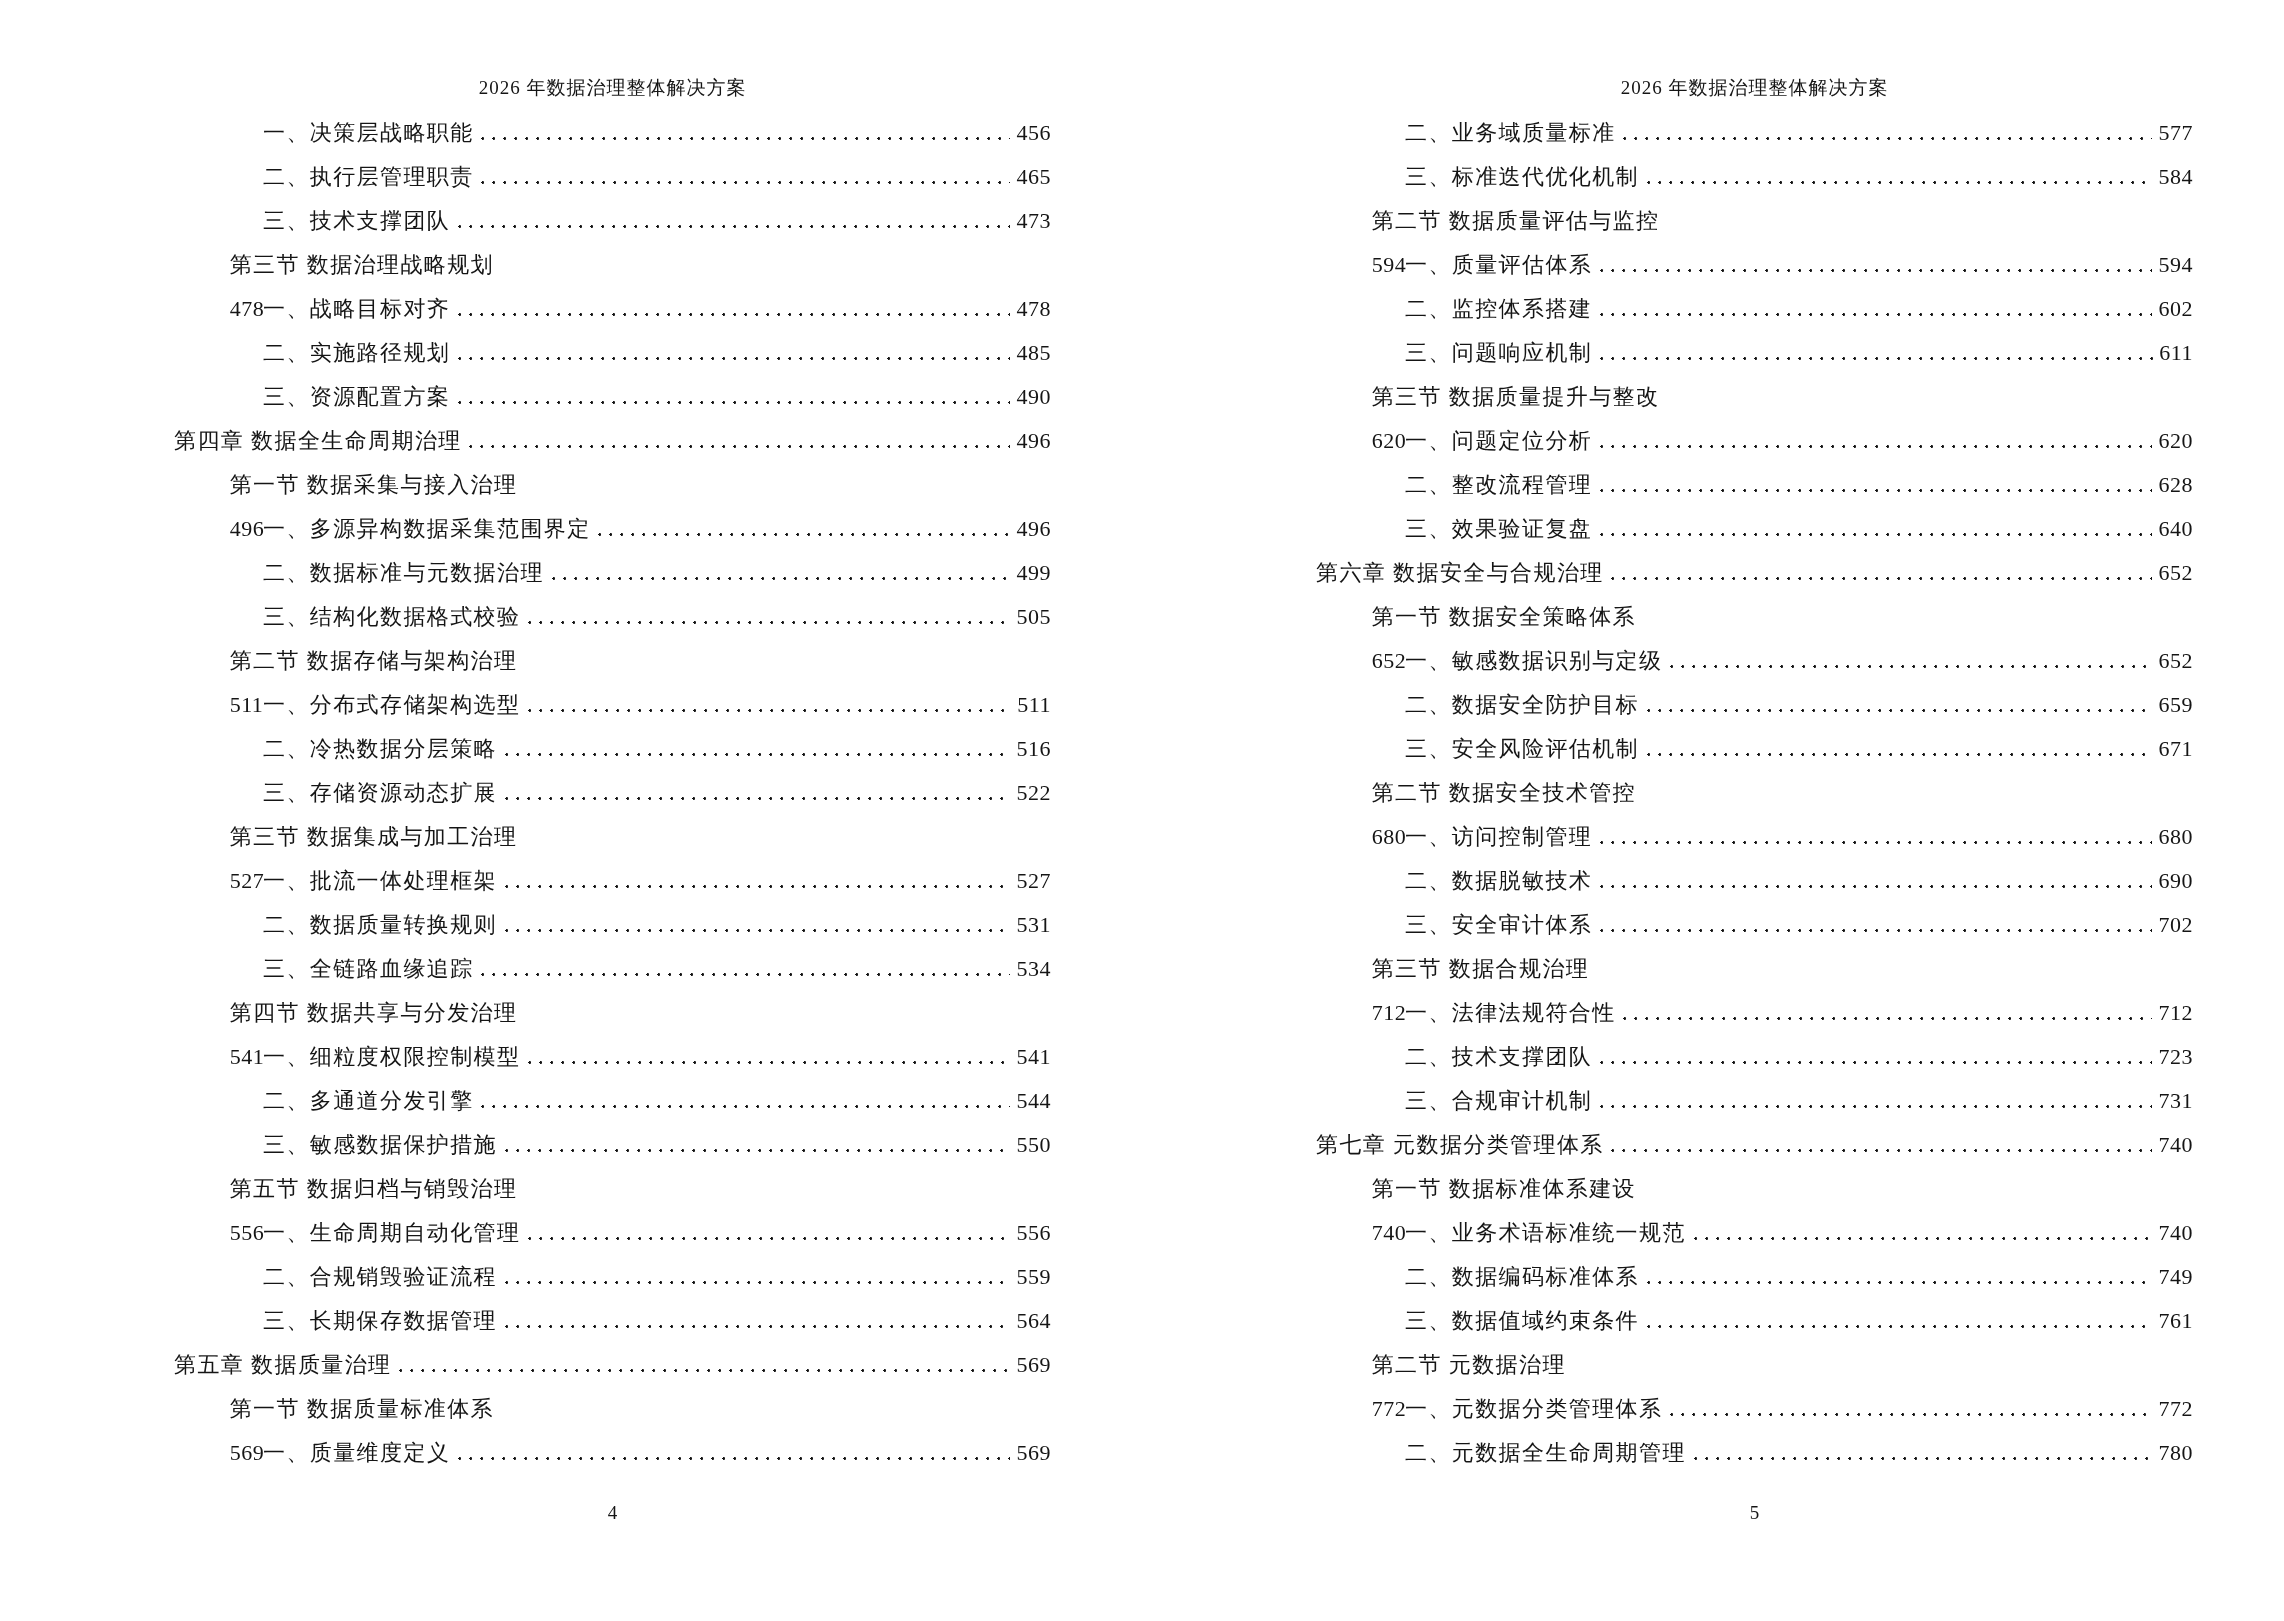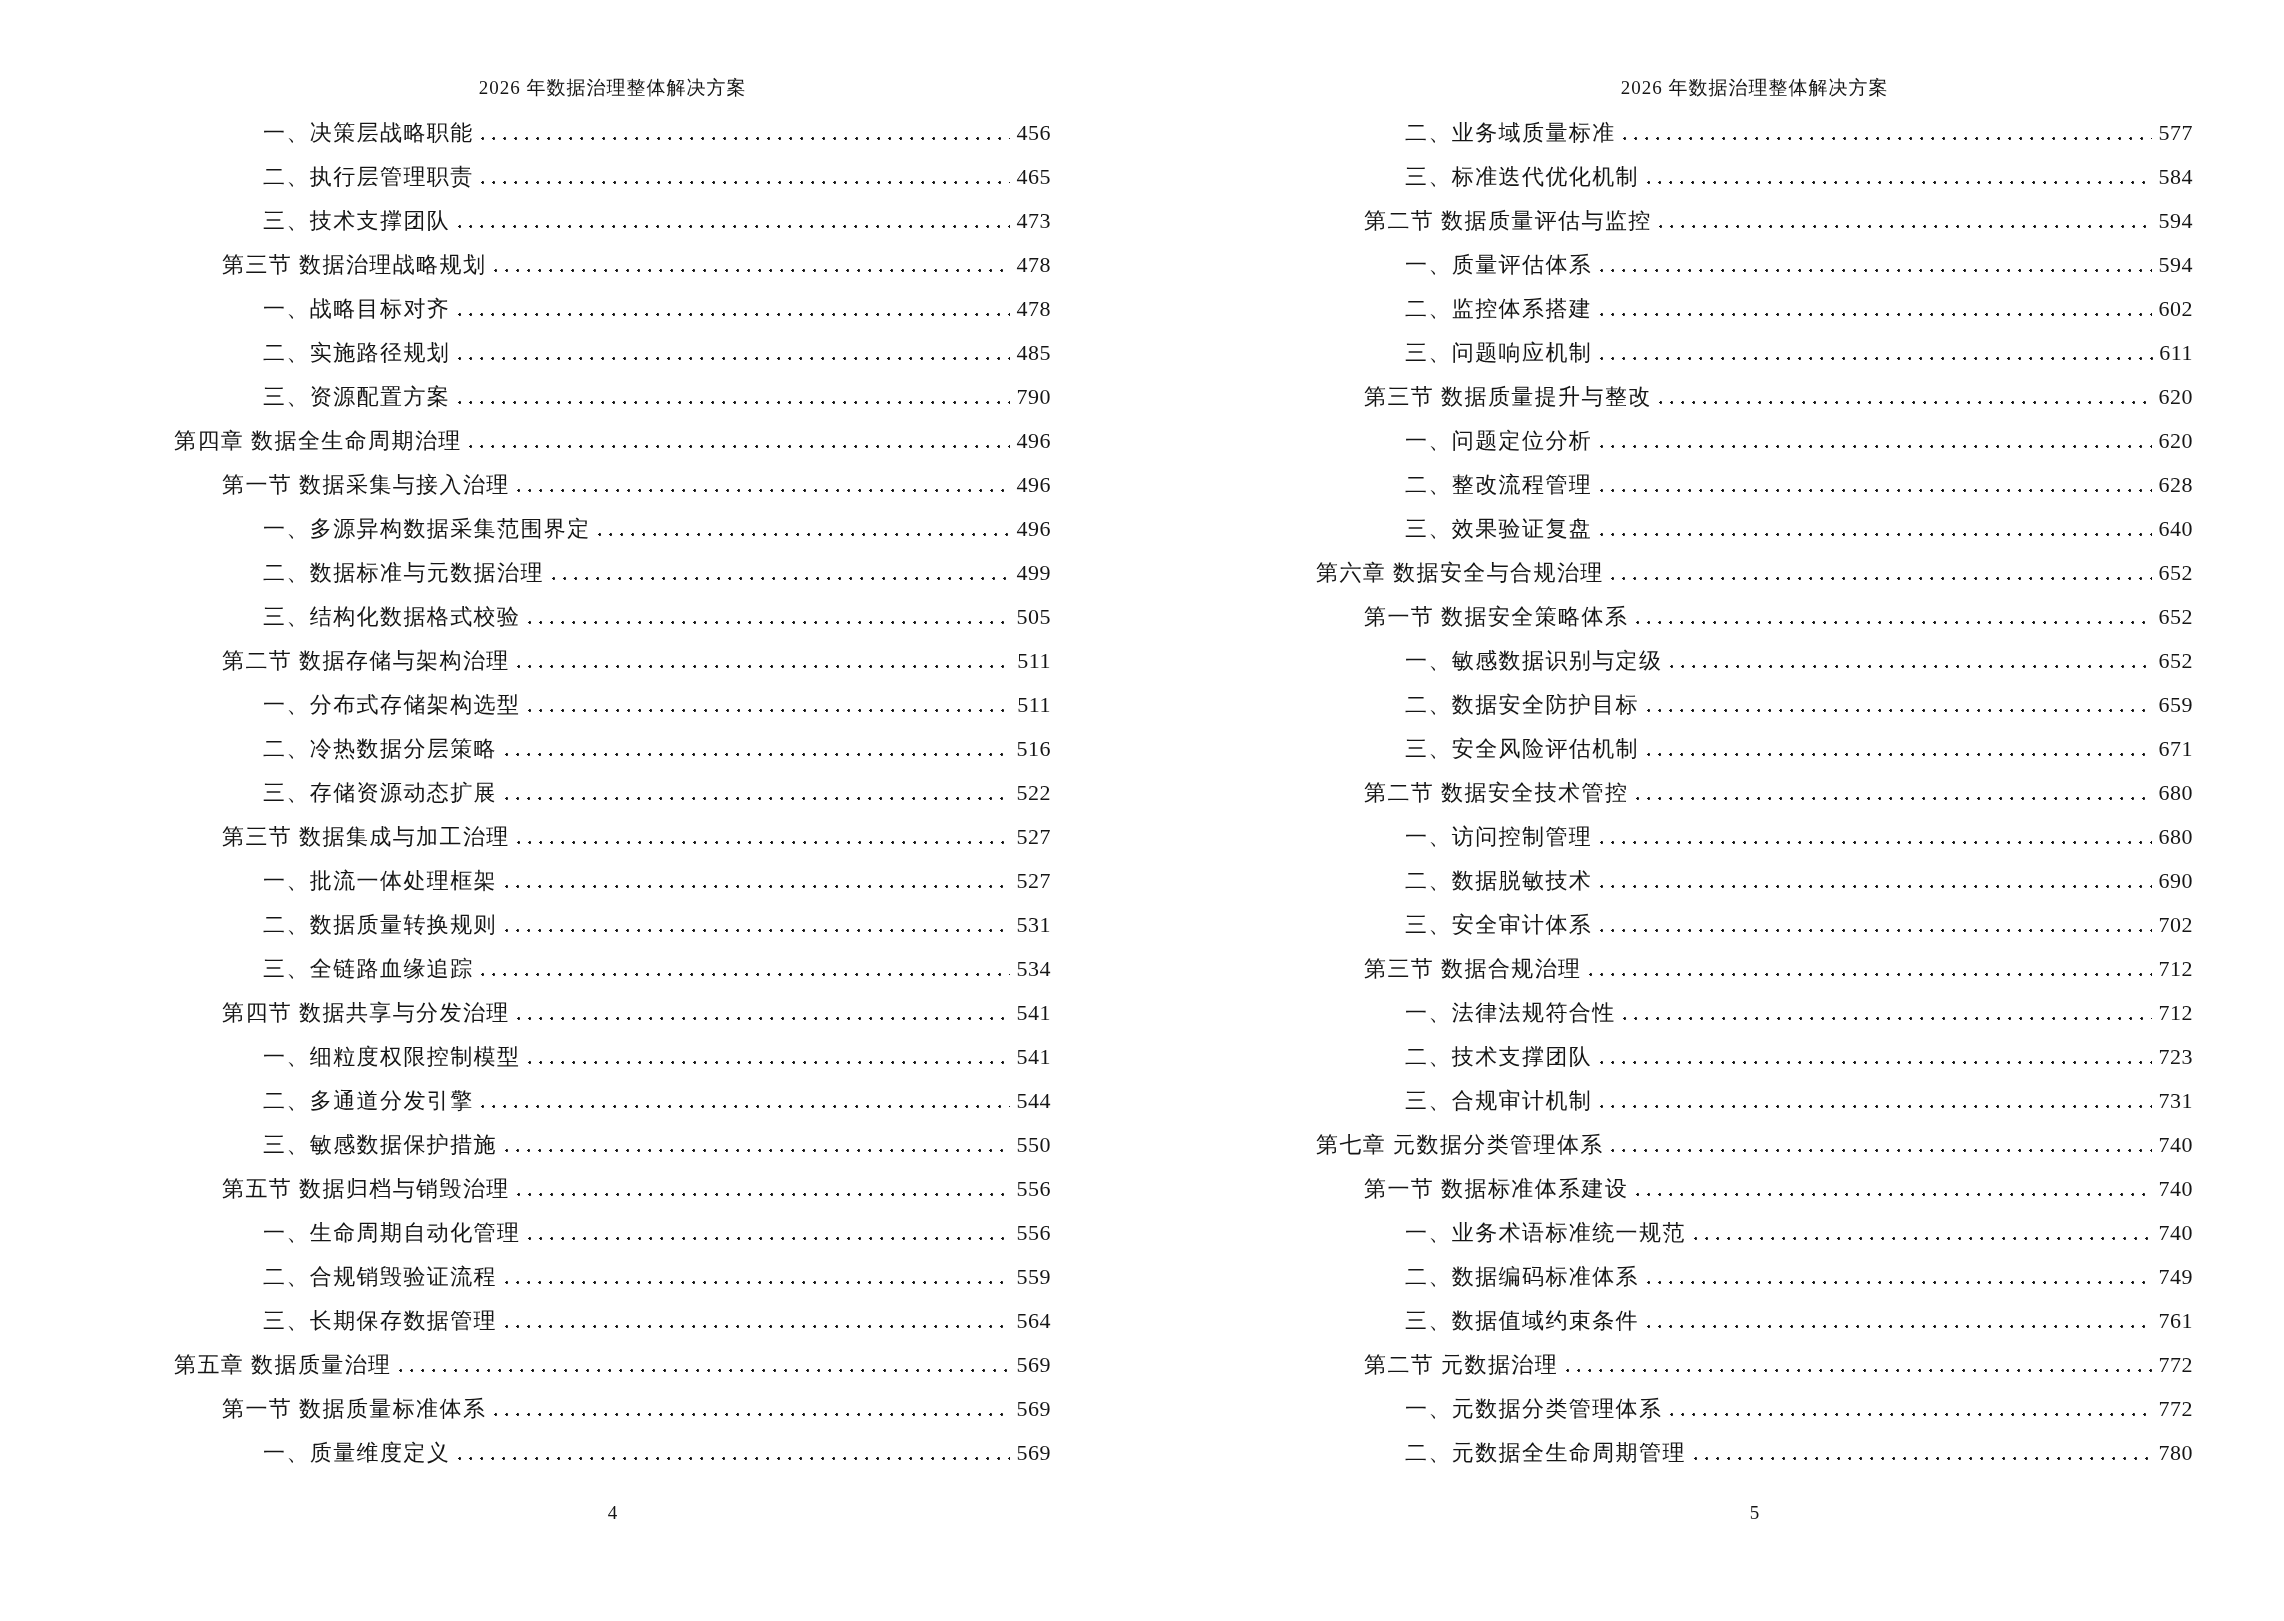--- a/index.html
+++ b/index.html
@@ -49,21 +49,21 @@
     align-items: baseline;
     height: 44px;
   }
   .toc-title {
     line-height: 44px;
     font-size: 22px;
     letter-spacing: 1.4px;
     white-space: nowrap;
   }
   .lv-chapter { padding-left: 0; }
-  .lv-section { padding-left: 48px; }
+  .lv-section { padding-left: 48px; flex-direction: column; }
   .lv-item    { padding-left: 89px; }
 
   
   .toc-leader {
     flex: 1;
     height: 4.8px;
     margin: 0 6.7px 0 7.7px;
     background-image: radial-gradient(circle at 1.7px 1.7px, #161616 1.3px, transparent 1.6px);
     background-size: 11px 3.4px;
     background-repeat: repeat-x;
@@ -123,21 +123,21 @@
 
   <div class="toc-row lv-item">
     <span class="toc-title">二、实施路径规划</span>
     <span class="toc-leader"></span>
     <span class="toc-page">485</span>
   </div>
 
   <div class="toc-row lv-item">
     <span class="toc-title">三、资源配置方案</span>
     <span class="toc-leader"></span>
-    <span class="toc-page">790</span>
+    <span class="toc-page">490</span>
   </div>
 
   <div class="toc-row lv-chapter">
     <span class="toc-title">第四章 数据全生命周期治理</span>
     <span class="toc-leader"></span>
     <span class="toc-page">496</span>
   </div>
 
   <div class="toc-row lv-section">
     <span class="toc-title">第一节 数据采集与接入治理</span>

